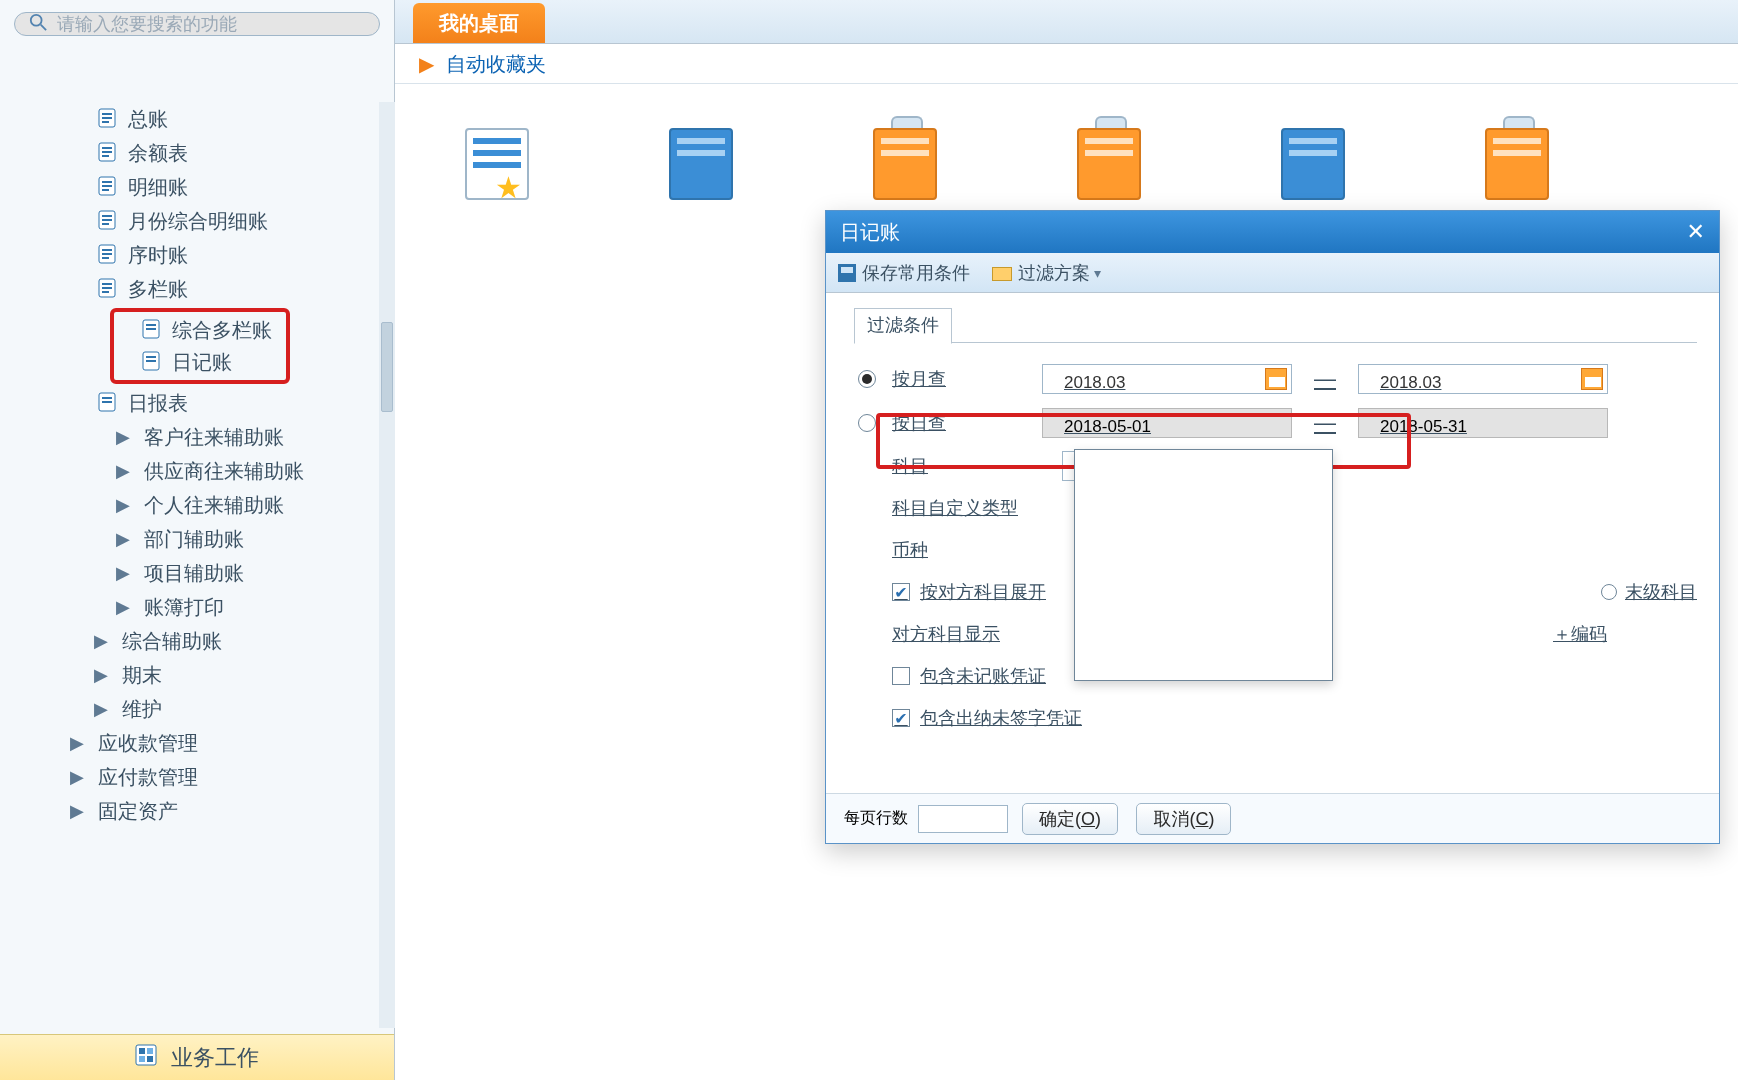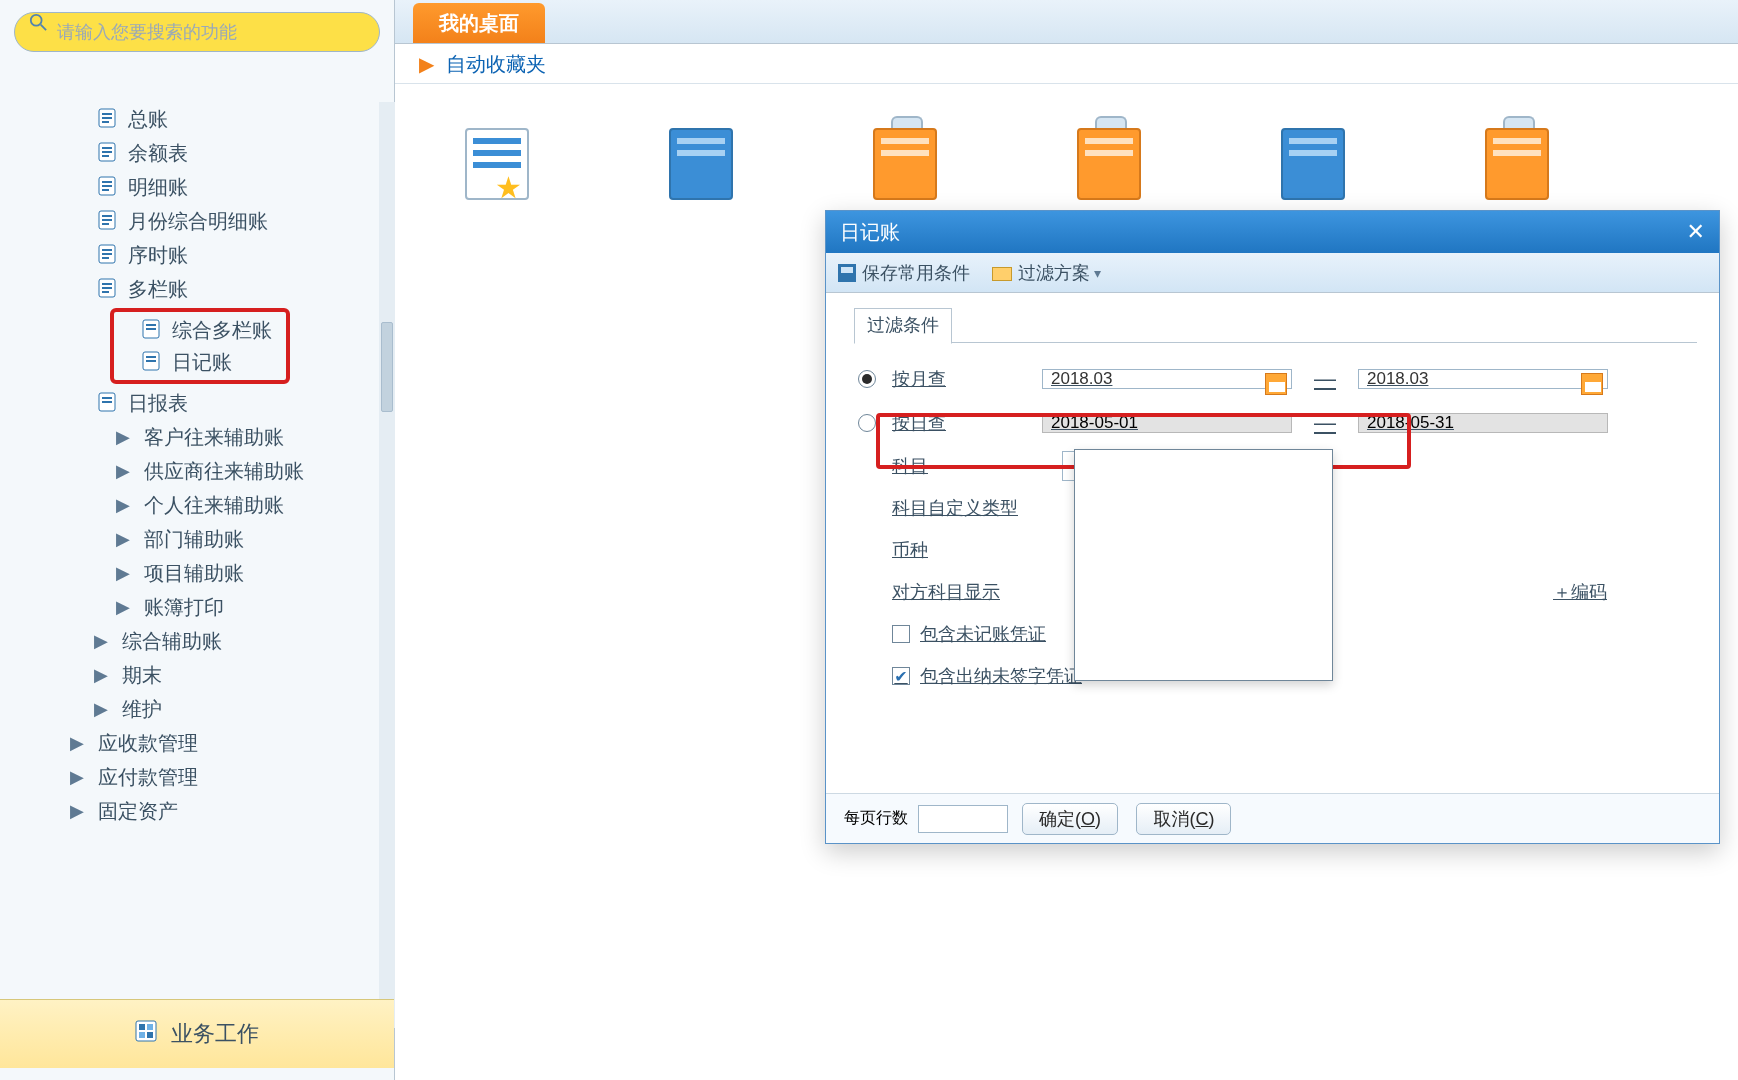--- a/index.html
+++ b/index.html
@@ -27,24 +27,24 @@
   .sidebar-header .pin, .sidebar-header .collapse {
     position:absolute; top:10px; width:20px; height:20px;
     color:#5f7a93; cursor:pointer; font-size:20px;
   }
   .sidebar-header .pin { right:44px; }
   .sidebar-header .collapse { right:14px; }
   .search-wrap {
     padding:12px 14px 6px;
   }
   .search-box {
-    display:flex; 
-    height:40px;
+    display:flex; align-items:center;
+    height:24px;
     border:1px solid #9fb6c9; border-radius:20px;
-    background:#fde047;
+    background:#e5e5e5;
     padding:0 14px;
     color:#9aa9b7;
   }
   .search-box .mag { color:#5283b0; font-size:20px; margin-right:8px; }
   .search-box input {
     border:none; outline:none; flex:1;
     font-size:18px; color:#555; background:transparent;
   }
   .search-box input::placeholder { color:#9aa9b7; }
 
@@ -76,21 +76,21 @@
   .doc-icon svg { vertical-align:-2px; }
   .caret-icon { color:#5f7a93; font-size:18px; }
   .red-box {
     border:4px solid #d61f1f; border-radius:6px;
     margin:2px 0 2px 110px; padding:2px 0 2px 26px;
     width:180px;
   }
   .red-box .tree-item { padding-left:0; height:32px; }
 
   .bottom-tab {
-    position:absolute; left:0; right:0; bottom:12px; height:69px;
+    position:absolute; left:0; right:0; bottom:0; height:46px;
     display:flex; align-items:center; justify-content:center;
     background:linear-gradient(#fff2c4,#ffe69a);
     border-top:1px solid #d7c77a;
     font-size:22px; color:#3b5163;
   }
   .bottom-tab .bicon { margin-right:14px; color:#2f6fab; }
 
   
   .main {
     position:absolute; left:395px; right:0; top:0; height:100%;
@@ -196,23 +196,23 @@
   .row .radio {
     width:18px;height:18px;border:1px solid #6f8699;border-radius:50%;
     margin:0 16px 0 4px; position:relative; background:#fff; flex-shrink:0;
   }
   .row .radio.checked::after{
     content:"";position:absolute;left:3px;top:3px;width:10px;height:10px;border-radius:50%;
     background:#2a2a2a;
   }
   .row label.lab { width:150px; }
   .txt {
-    height:20px; border:1px solid #9fb6c9; background:#fff;
-    padding:0 8px; font-size:17px; color:#333;
-    display:flex; align-items:center; position:relative;
+    height:30px; border:1px solid #9fb6c9; background:#fff;
+    padding:0 21px; font-size:17px; color:#333;
+    display:flex; align-items:flex-end; position:relative;
   }
   .txt.wide { width:250px; }
   .txt .cal {
     position:absolute; right:4px; top:3px; width:22px;height:22px;
     background:#ffa836; border:1px solid #d6791b;
   }
   .txt .cal::after{content:"";position:absolute;left:3px;top:8px;width:16px;height:10px;background:#fff;}
   .txt.grey { background:#e3e3e3; color:#000000; border-color:#b8b8b8;}
   .dash { margin:0 22px; font-size:22px; }
 
@@ -548,20 +548,27 @@
       </div>
       <div class="red-box2"></div>
 
       <div class="subrow">
         <label>科目自定义类型</label>
       </div>
       <div class="subrow">
         <label>币种</label>
       </div>
 
+      <div class="subrow">
+        <span class="chk on"></span>
+        <label style="width:auto;">按对方科目展开</label>
+        <span style="flex:1"></span>
+        <span class="radio-sm"></span>
+        <span>末级科目</span>
+      </div>
 
       <div class="subrow">
         <label>对方科目显示</label>
         <span style="flex:1"></span>
         <span>＋编码</span>
         <span style="width:90px"></span>
       </div>
 
       <div class="subrow">
         <span class="chk"></span>

